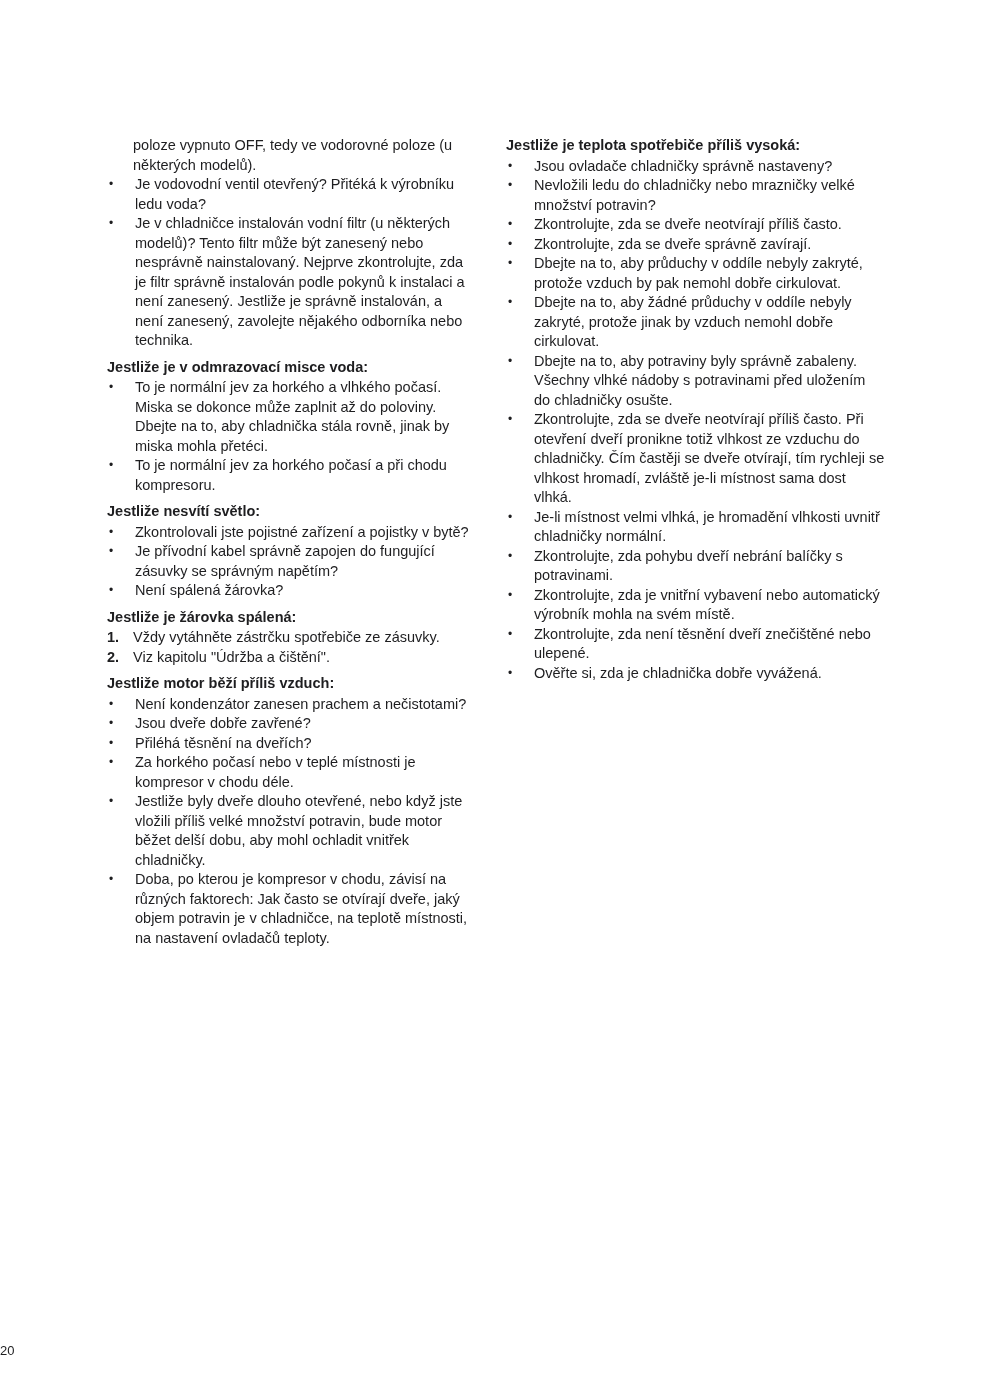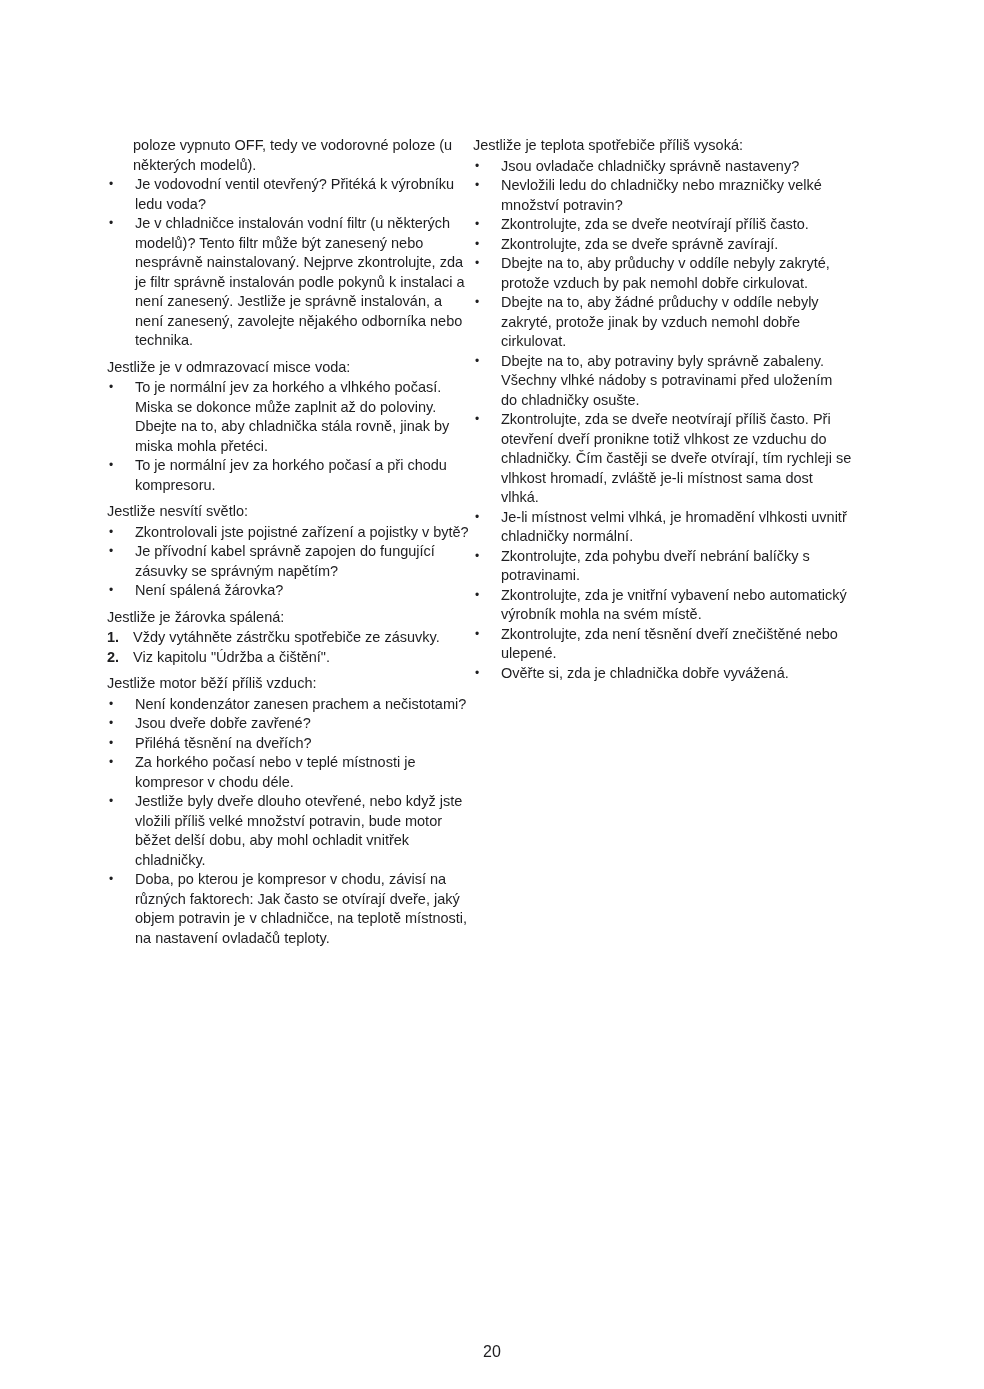--- a/index.html
+++ b/index.html
@@ -19,30 +19,31 @@
       position: absolute;
       inset: 0;
       background: #ffffff;
       overflow: hidden;
     }
     .content {
       position: absolute;
       left: 107px;
       top: 136px;
       display: flex;
+      gap: 33px;
     }
     .col {
       font-size: 14.5px;
       line-height: 19.5px;
     }
     .col-left  { width: 366px; }
     .col-right { width: 379px; }
 
     .heading {
-      font-weight: normal;
+      font-weight: bold;
       margin-top: 7px;
       margin-bottom: 1px;
     }
     .col > .heading:first-child { margin-top: 0; }
 
     .cont-text {
       padding-left: 26px;
     }
 
     .item {
@@ -63,22 +64,21 @@
     }
     .item-text {
       flex: 1 1 auto;
     }
 
     .page-number {
       position: absolute;
       left: 0;
       right: 0;
       top: 1343px;
-      text-align: center;
-      font-size: 16px;
+      font-size: 13px;
       color: #1e1e20;
     }
   </style>
 </head>
 <body>
 
 <div class="page">
   <div class="content">
     <div class="col col-left">
         <div class="cont-text">poloze vypnuto OFF, tedy ve vodorovné poloze (u některých modelů).</div>

